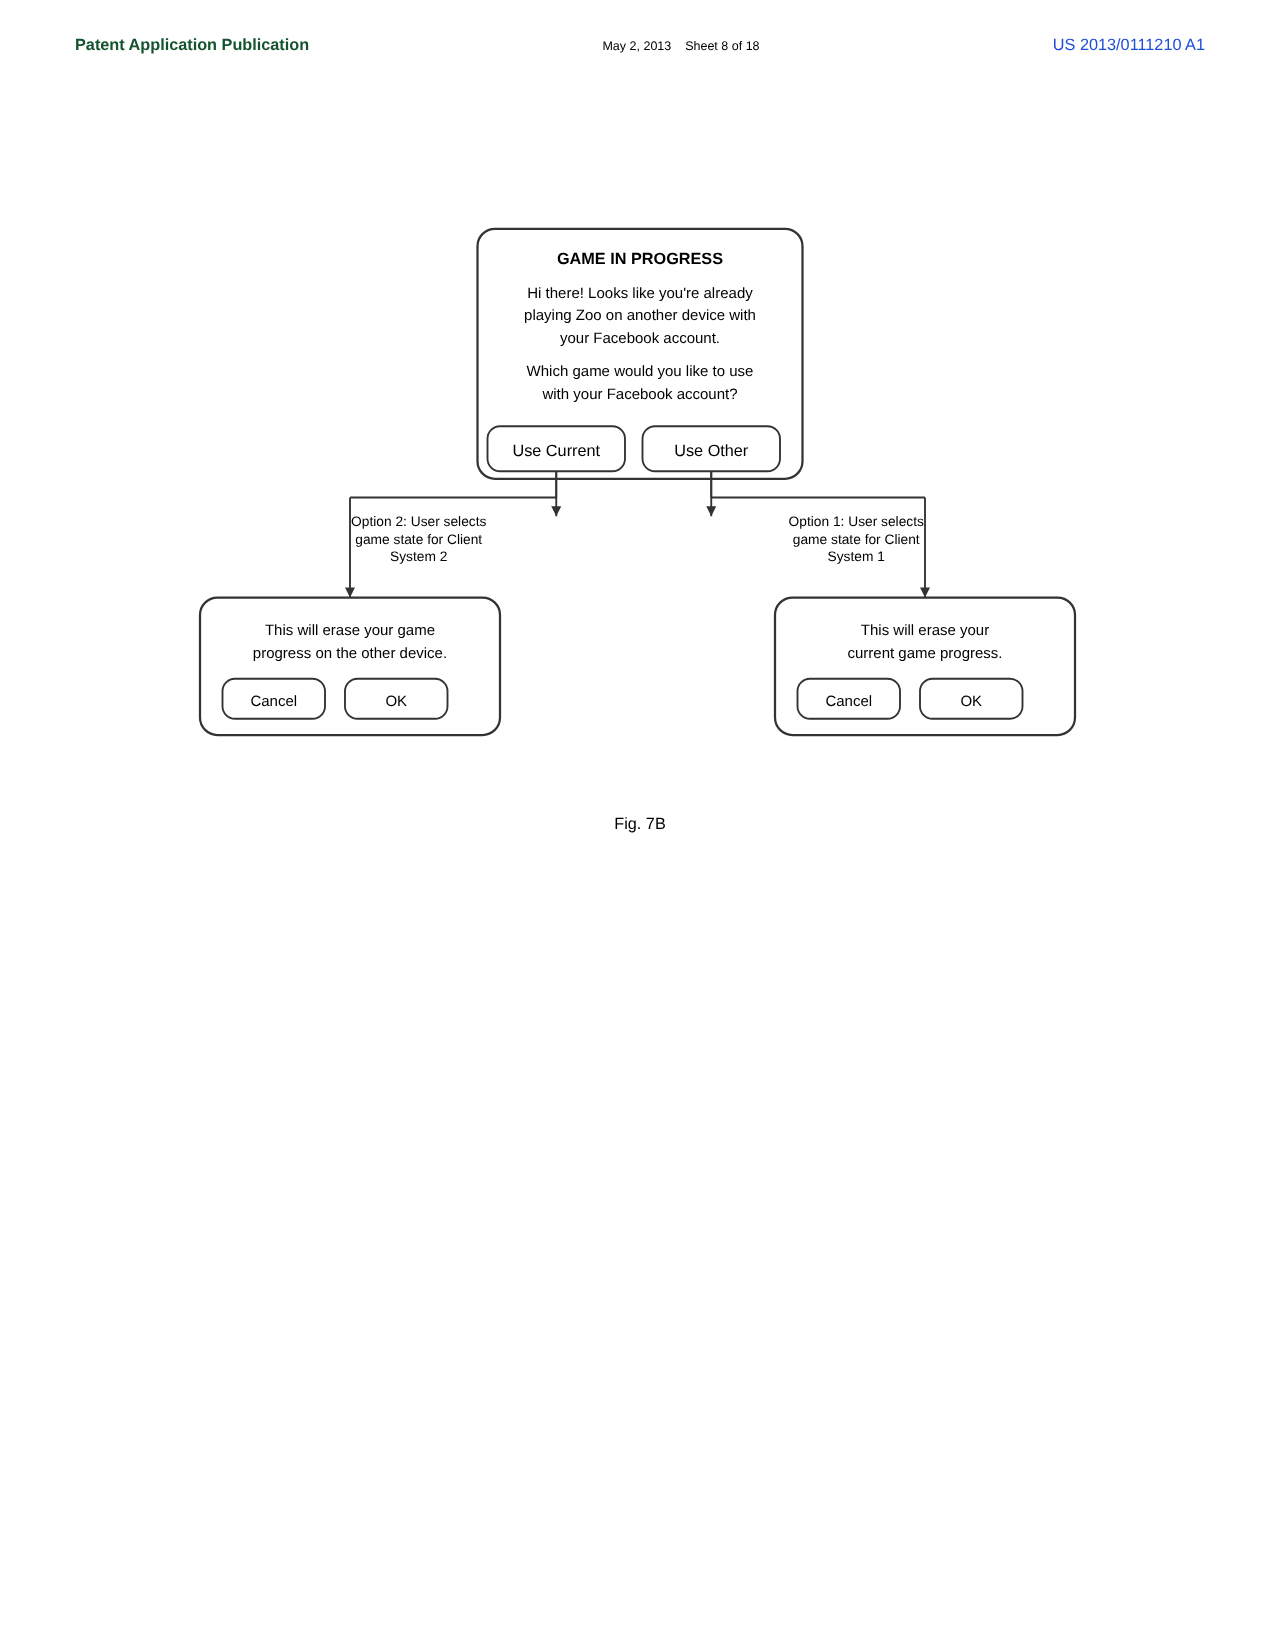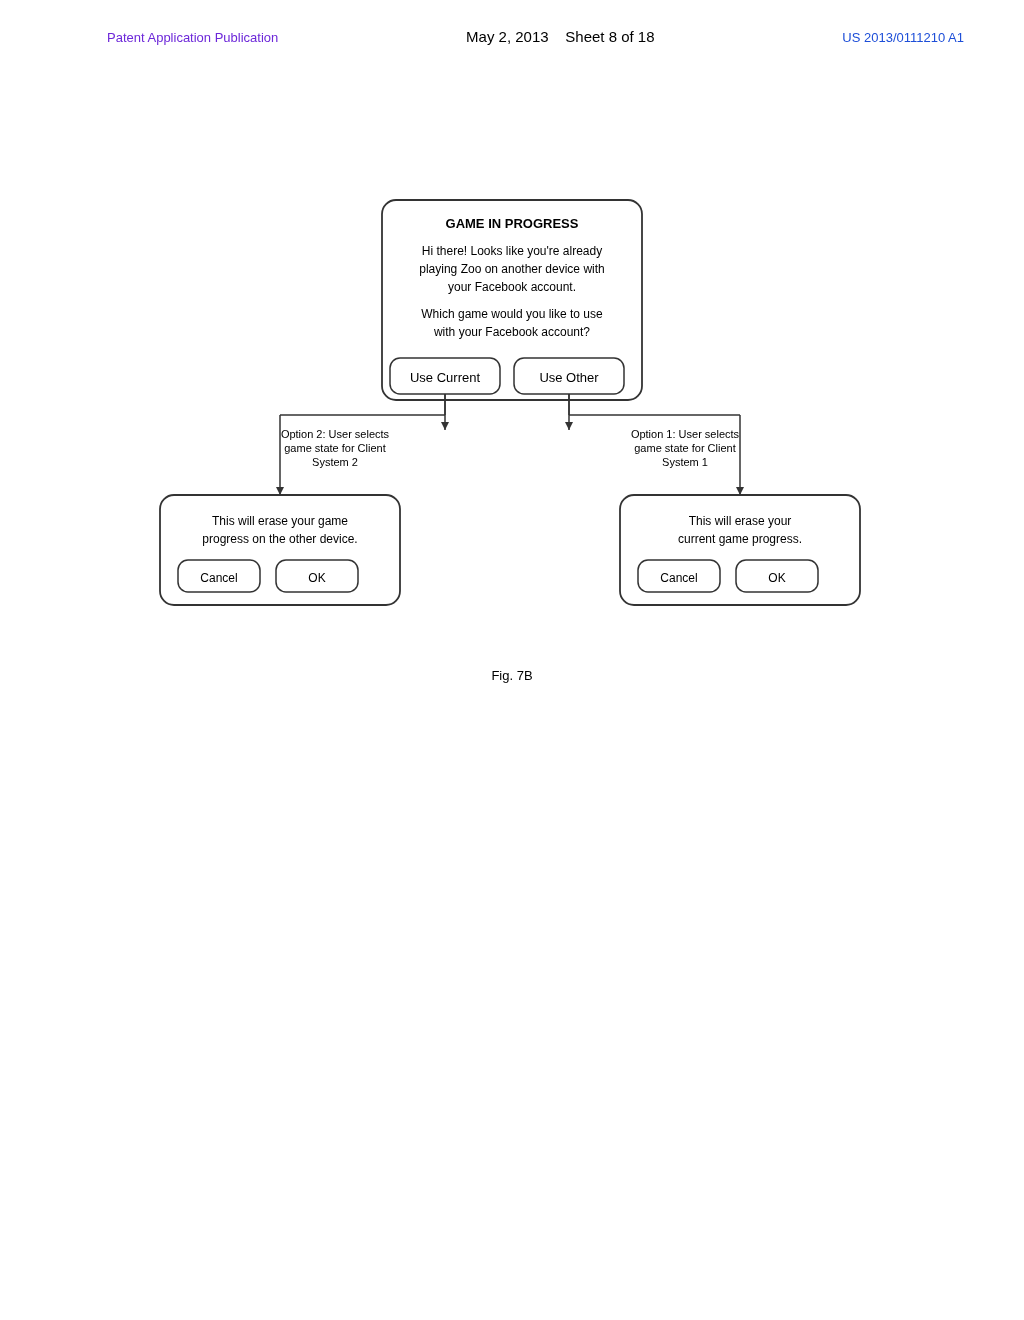--- a/index.html
+++ b/index.html
@@ -14,45 +14,44 @@
 
     
     .header {
       display: flex;
       justify-content: space-between;
       align-items: baseline;
       padding: 28px 60px 0 60px;
     }
     .header-left {
       font-size: 13px;
-      font-weight: normal;
-      color: #6d28d9;
-      margin-left: 47px;
+      font-weight: bold;
+      color: #14532d;
     }
     .header-center {
-      font-size: 15px;
+      font-size: 10px;
       color: #000;
     }
     .header-right {
       font-size: 13px;
       color: #1d4ed8;
     }
   </style>
 </head>
 <body>
 
 <div class="header">
   <span class="header-left">Patent Application Publication</span>
   <span class="header-center">
     <span>May 2, 2013</span>&nbsp;&nbsp;&nbsp;&nbsp;<span>Sheet 8 of 18</span>
   </span>
   <span class="header-right">US 2013/0111210 A1</span>
 </div>
 
-<div style="position:absolute; top:190px; left:0; width:1008px; height:900px;">
+<div style="position:absolute; top:173px; left:0; width:1008px; height:900px;">
   <svg width="1024" height="900" viewBox="0 0 1024 900" xmlns="http://www.w3.org/2000/svg">
 
     <rect x="382" y="10" width="260" height="200" rx="14" ry="14" fill="white" stroke="#333" stroke-width="1.8"></rect>
     <text x="512" y="38" font-size="13" font-weight="bold" text-anchor="middle" fill="#000">GAME IN PROGRESS</text>
 
     <text x="512" y="65" font-size="12" text-anchor="middle" fill="#000">Hi there! Looks like you're already</text>
     <text x="512" y="83" font-size="12" text-anchor="middle" fill="#000">playing Zoo on another device with</text>
     <text x="512" y="101" font-size="12" text-anchor="middle" fill="#000">your Facebook account.</text>
 
     <text x="512" y="128" font-size="12" text-anchor="middle" fill="#000">Which game would you like to use</text>

